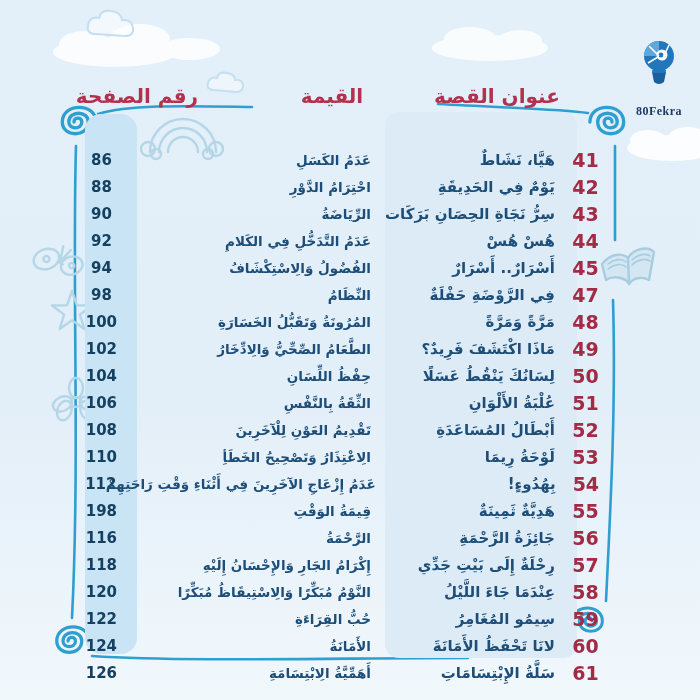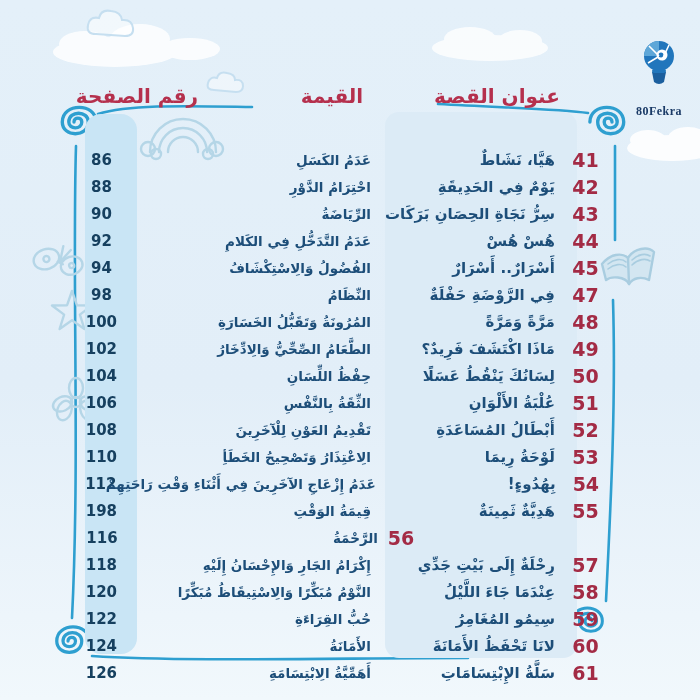--- a/index.html
+++ b/index.html
@@ -229,20 +229,21 @@
     <div class="row">
       <div class="pagenum">198</div>
       <div class="value">قِيمَةُ الوَقْتِ</div>
       <div class="title">هَدِيَّةٌ ثَمِينَةٌ</div>
       <div class="storynum">55</div>
     </div>
 
     <div class="row">
       <div class="pagenum">116</div>
       <div class="value">الرَّحْمَةُ</div>
+      <div class="title">جَائِزَةُ الرَّحْمَةِ</div>
       <div class="storynum">56</div>
     </div>
 
     <div class="row">
       <div class="pagenum">118</div>
       <div class="value">إِكْرَامُ الجَارِ وَالإِحْسَانُ إِلَيْهِ</div>
       <div class="title">رِحْلَةٌ إِلَى بَيْتِ جَدِّي</div>
       <div class="storynum">57</div>
     </div>
 

